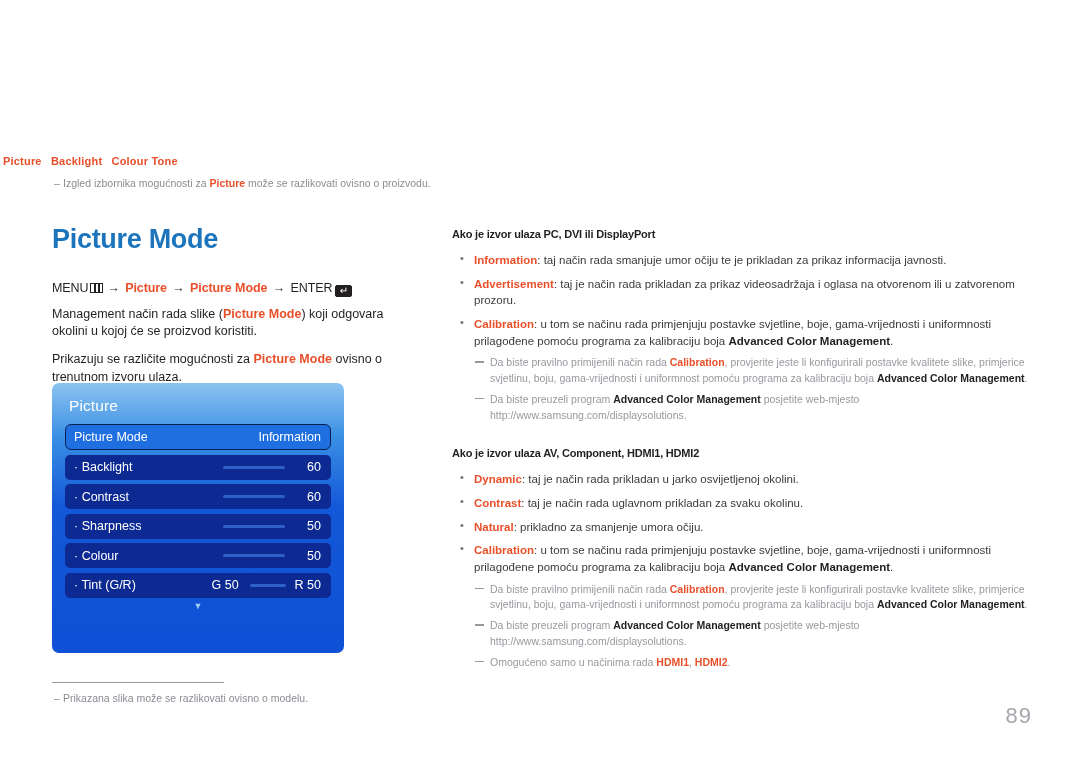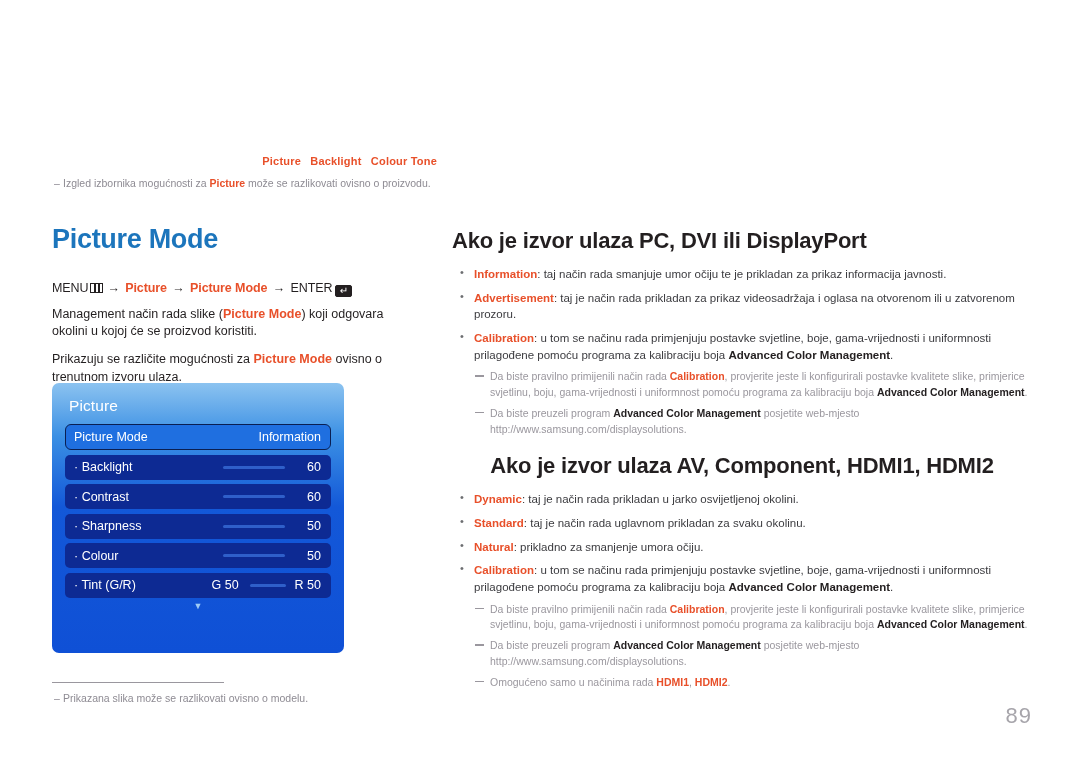--- a/index.html
+++ b/index.html
@@ -15,21 +15,21 @@
     color: #231f20;
     overflow: hidden;
   }
 
   
   .runhead {
     position: absolute;
     left: 0;
     top: 155px;
     width: 440px;
-    text-align: right;
+    text-align: left;
     font-size: 11px;
     font-weight: bold;
     color: #e8502a;
     letter-spacing: .2px;
     white-space: nowrap;
   }
   .runhead span { margin: 0 3px; }
 
   .topnote {
     position: absolute;
@@ -181,27 +181,27 @@
   .osd-caret {
     text-align: center;
     color: #9fcbf5;
     font-size: 9px;
     line-height: 9px;
     margin-top: 3px;
   }
 
   
   h2.sect {
-    font-size: 22px;
+    font-size: 11px;
     font-weight: bold;
     color: #231f20;
     margin: 0 0 12px 0;
     letter-spacing: -.2px;
   }
-  h2.sect.second { margin-top: 16px; text-align: center; }
+  h2.sect.second { margin-top: 24px; }
 
   ul.bullets {
     list-style: none;
     margin: 0;
     padding: 0;
   }
   ul.bullets > li {
     position: relative;
     padding-left: 22px;
     font-size: 11.5px;
@@ -381,21 +381,21 @@
     </li>
   </ul>
 
   <h2 class="sect second">Ako je izvor ulaza AV, Component, HDMI1, HDMI2</h2>
 
   <ul class="bullets">
     <li>
       <span class="term">Dynamic</span><span>: taj je način rada prikladan u jarko osvijetljenoj okolini.</span>
     </li>
     <li>
-      <span class="term">Standard</span><span>: taj je način rada uglavnom prikladan za svaku okolinu.</span>
+      <span class="term">Contrast</span><span>: taj je način rada uglavnom prikladan za svaku okolinu.</span>
     </li>
     <li>
       <span class="term">Natural</span><span>: prikladno za smanjenje umora očiju.</span>
     </li>
     <li>
       <span class="term">Calibration</span><span>: u tom se načinu rada primjenjuju postavke svjetline, boje, gama-vrijednosti i uniformnosti prilagođene pomoću programa za kalibraciju boja </span><span class="strongblk">Advanced Color Management</span><span>.</span>
 
       <ul class="subnotes">
         <li>
           <span>Da biste pravilno primijenili način rada </span><span class="term">Calibration</span><span>, provjerite jeste li konfigurirali postavke kvalitete slike, primjerice svjetlinu, boju, gama-vrijednosti i uniformnost pomoću programa za kalibraciju boja </span><span class="strongblk">Advanced Color Management</span><span>.</span>

